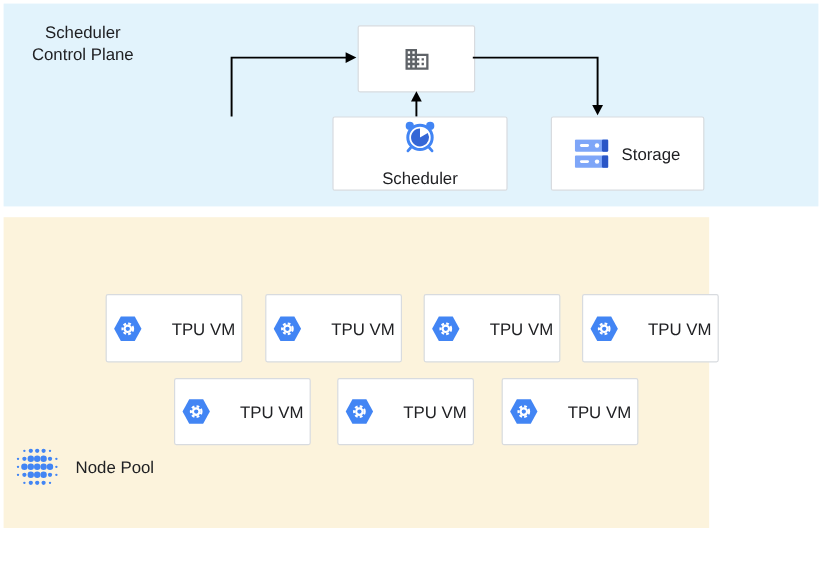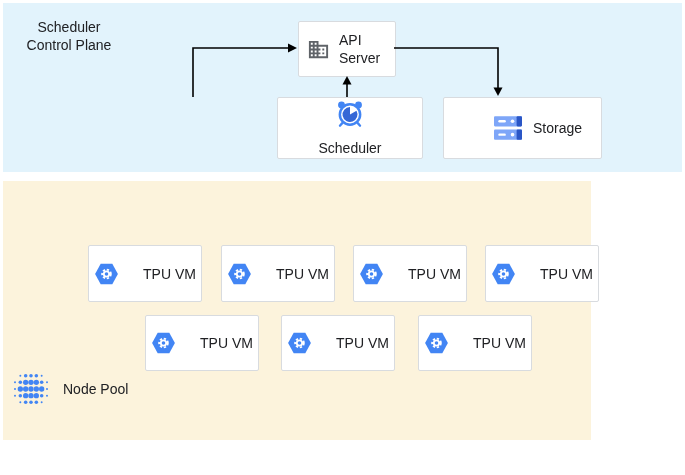--- a/index.html
+++ b/index.html
@@ -23,21 +23,21 @@
     display:flex; align-items:center; justify-content:center; gap:11px;
     font-size:14px; line-height:18px;
   }
   .node .icon { display:flex; align-items:center; justify-content:center; flex:0 0 auto; }
 
   #api-server            { left:298px; top:21px;  width:96px;  height:54px; gap:9px; }
   #api-server .node-label{ width:48px; }
   #resource-controllers  { left:123px; top:97px;  width:140px; height:59px; }
   #resource-controllers .node-label { width:84px; }
   #scheduler             { left:277px; top:97px;  width:144px; height:60px;flex-direction:column; }
-  #storage               { left:443px; top:97px;  width:126px; height:60px;padding-left:31px; }
+  #storage               { left:459px; top:97px;  width:126px; height:60px; }
 
   .np-icon  { position:absolute; left:9px;  top:192px; }
   .np-label { position:absolute; left:60px; top:201px; font-size:14px; line-height:15px; }
 
   .tpu { width:112px; height:55px; gap:24px; }
   #tpu-1 { left:88px;  top:245px; }
   #tpu-2 { left:221px; top:245px; }
   #tpu-3 { left:353px; top:245px; }
   #tpu-4 { left:485px; top:245px; }
   #tpu-5 { left:145px; top:315px; height:54px; }
@@ -99,21 +99,20 @@
     </span>
     <div class="np-label">Node Pool</div>
   </section>
 
   <div class="node" id="api-server">
     <span class="icon">
       <svg width="23" height="23" viewBox="0 0 24 24" aria-hidden="true">
         <path fill="var(--icon-gray,#5F6368)" d="M12 7V3H2v18h20V7H12zM6 19H4v-2h2v2zm0-4H4v-2h2v2zm0-4H4V9h2v2zm0-4H4V5h2v2zm4 12H8v-2h2v2zm0-4H8v-2h2v2zm0-4H8V9h2v2zm0-4H8V5h2v2zm10 12h-8v-2h2v-2h-2v-2h2v-2h-2V9h8v10zm-2-8h-2v2h2v-2zm0 4h-2v2h2v-2z"></path>
       </svg>
     </span>
-    <span class="node-label">API Server</span>
   </div>
 
 
   <div class="node" id="scheduler">
     <span class="icon">
       <svg width="28" height="28" viewBox="0 0 27 27" aria-hidden="true">
         <circle cx="5.3" cy="4.8" r="3.3" fill="var(--accent-blue,#4285F4)"></circle>
         <circle cx="21.7" cy="4.8" r="3.3" fill="var(--accent-blue,#4285F4)"></circle>
         <line x1="6" y1="22.3" x2="3.8" y2="24.8" stroke="var(--accent-blue,#4285F4)" stroke-width="2.2" stroke-linecap="round"></line>
         <line x1="21" y1="22.3" x2="23.2" y2="24.8" stroke="var(--accent-blue,#4285F4)" stroke-width="2.2" stroke-linecap="round"></line>

